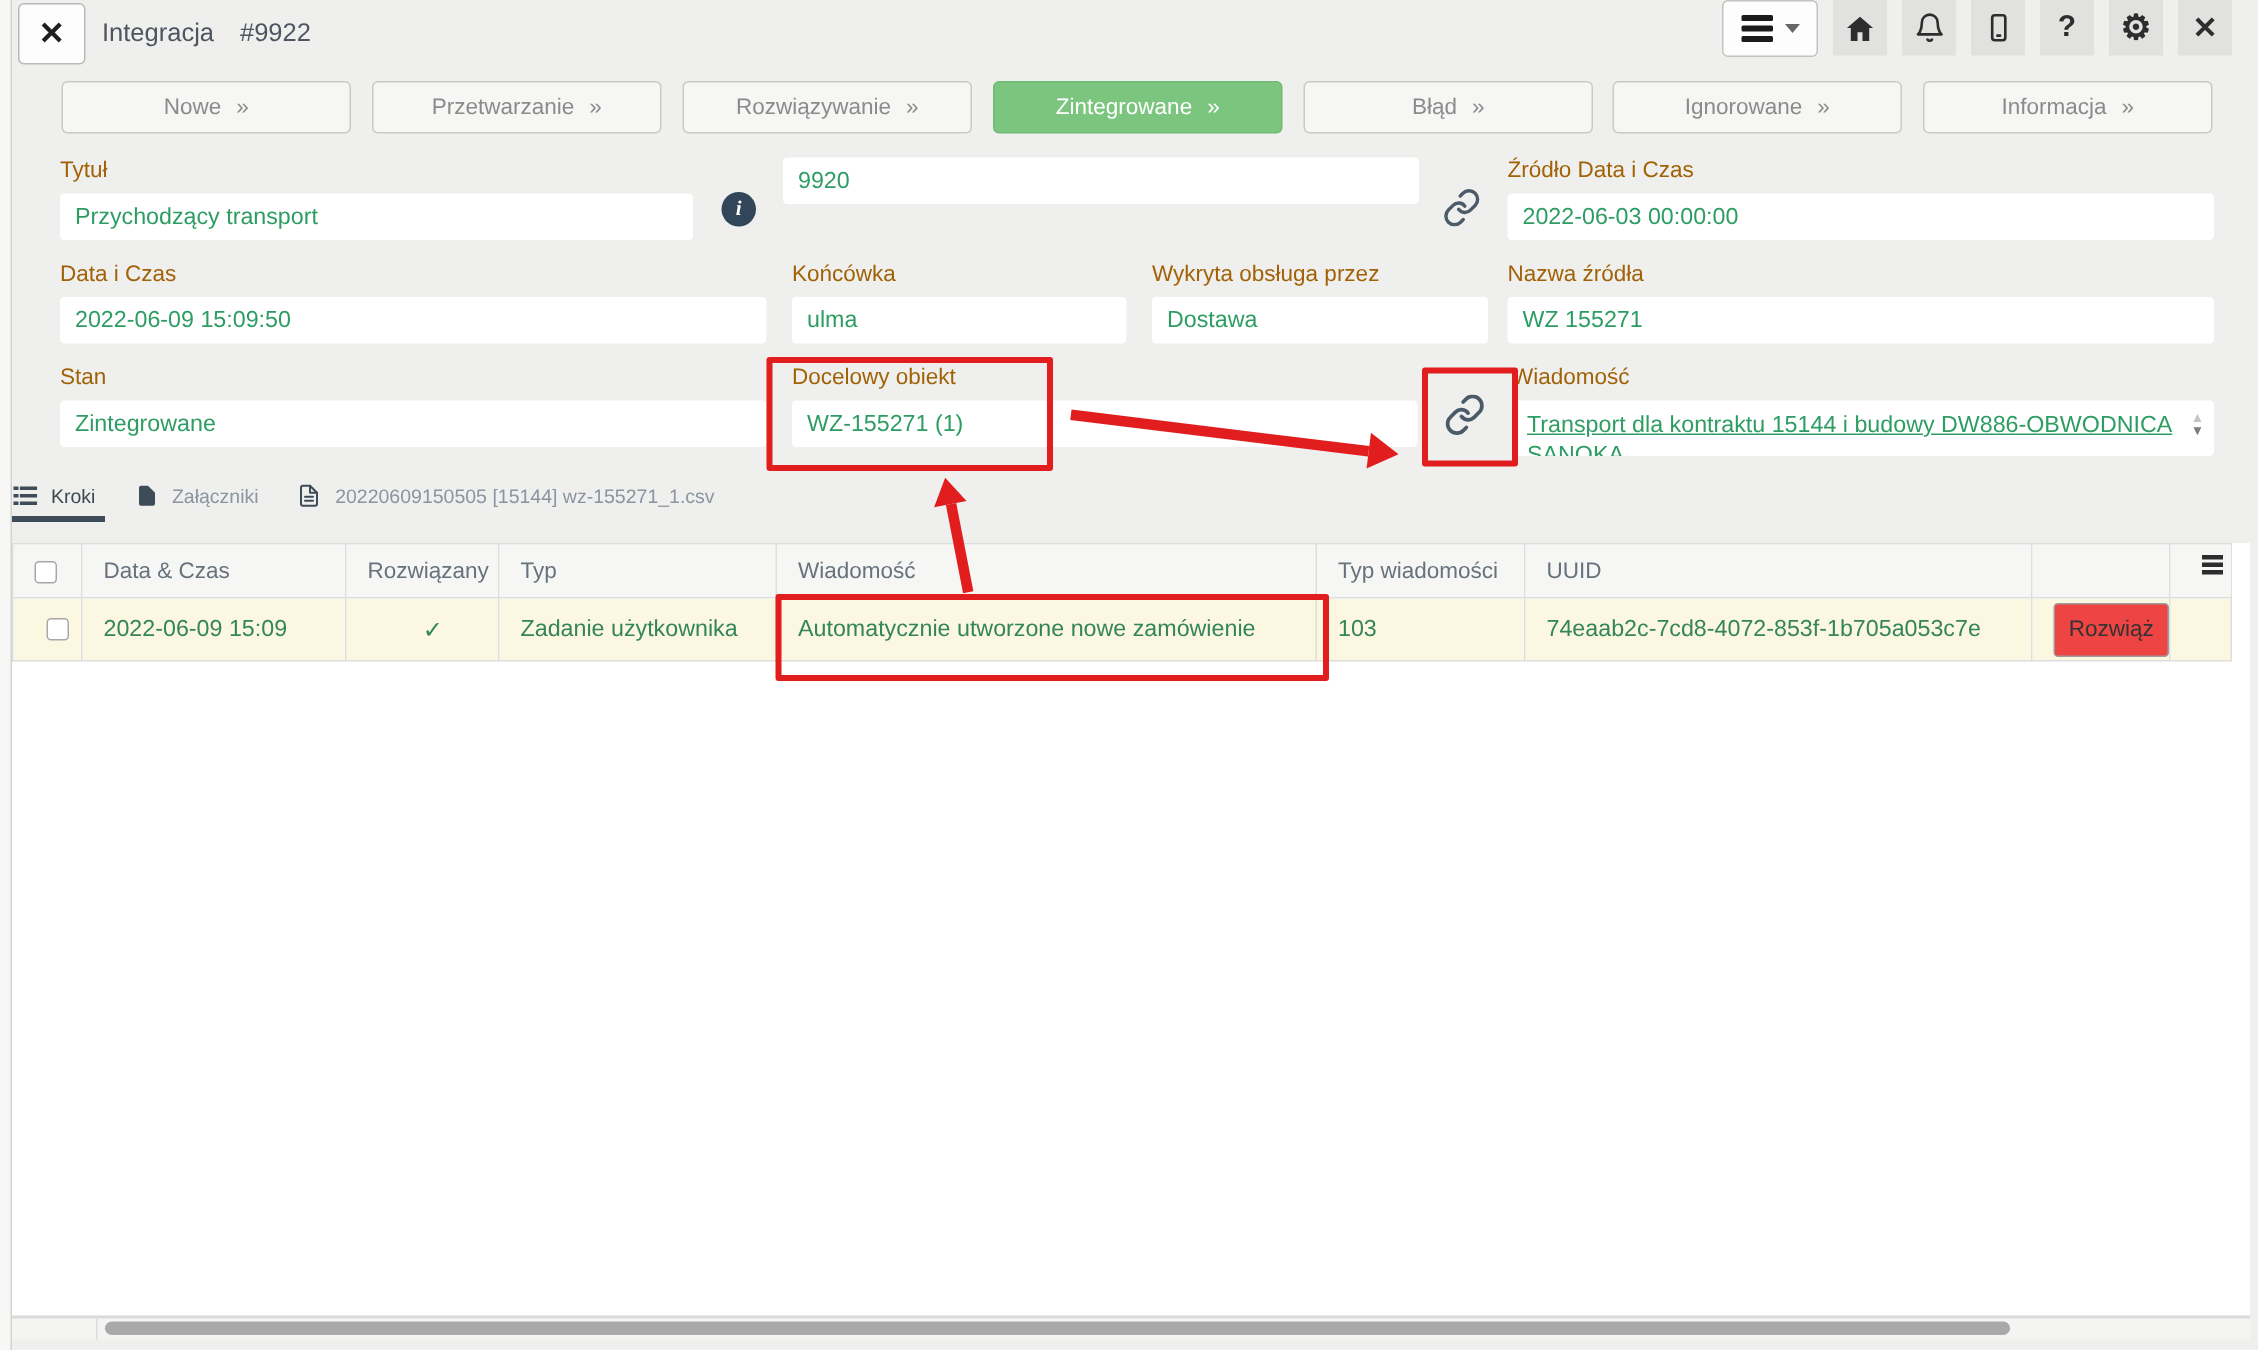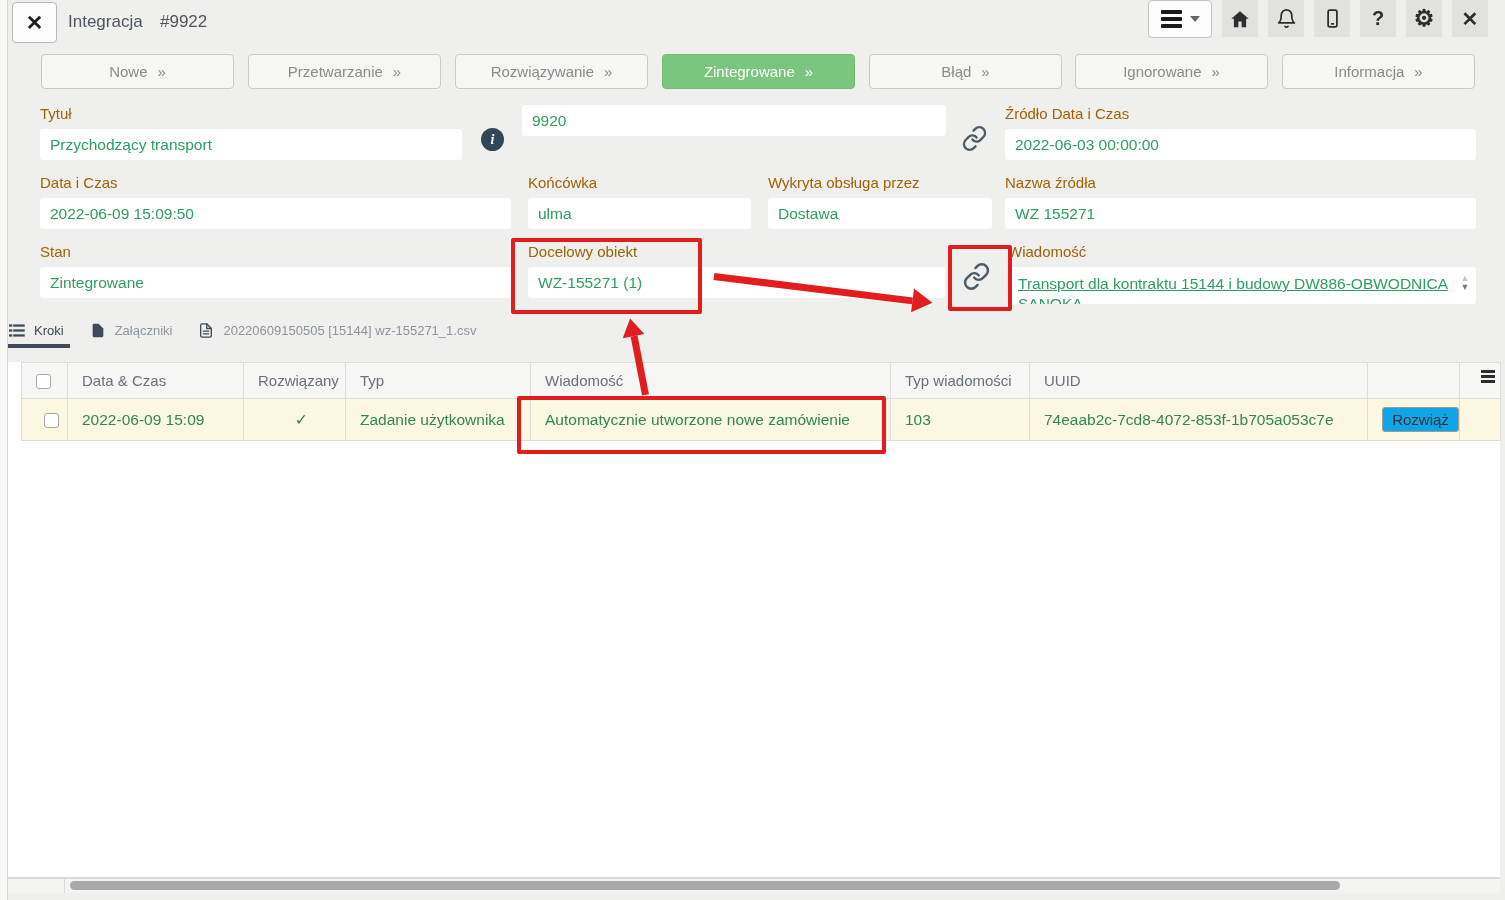--- a/index.html
+++ b/index.html
@@ -83,38 +83,38 @@
     color:#8b95a0; cursor:pointer; white-space:nowrap; }
   .tab.active { color:#3d4852; }
   .tab svg { display:block; }
   .tab-underline { position:absolute; left:8px; top:344px; width:62px; height:4px;
     background:#3e4b59; }
 
   
   .panel { position:absolute; left:8px; top:362px; width:1492px; height:516px;
     background:#fff; border-bottom:1px solid #d8d8d6; }
   table.steps { border-collapse:collapse; table-layout:fixed; width:1479px;
-    margin-left:13px; font-size:15.5px; }
+    font-size:15.5px; }
   table.steps th, table.steps td { border:1px solid #ddd; overflow:hidden;
     white-space:nowrap; }
   table.steps th { height:36px; background:#f6f6f5; color:#68727c;
     font-weight:normal; font-size:15px; text-align:left; padding:0 0 0 14px; }
   table.steps td { height:42px; background:#fbf7e1; padding:0 0 0 14px; color:#35855a; }
   th.c-sel, td.c-sel { padding:0; text-align:center; }
   td.c-res { padding:0; text-align:center; color:#2f2f2f; font-size:16px; }
   td.c-msg { color:#4f4f4f; }
   th.c-menu { position:relative; padding:0; }
   td.c-act { padding:0; text-align:center; }
   .checkbox { display:inline-block; width:15px; height:15px; background:#fff;
     border:1px solid #a8a8a8; border-radius:3px; vertical-align:middle; cursor:pointer; }
   .mini-bars { position:absolute; right:5px; top:5px; cursor:pointer; }
   .mini-bars span { display:block; width:14px; height:3px; background:#2d2d2d;
     margin:2px 0; }
-  .resolve-btn { height:25px; padding:0 9px; font-size:15px; color:#333;
-    background:#0ea5e9; border:1px solid #9c9c9c; border-radius:3px;
+  .resolve-btn { height:36px; padding:0 9px; font-size:15px; color:#333;
+    background:#ef4444; border:1px solid #9c9c9c; border-radius:3px;
     font-family:inherit; cursor:pointer; }
 
   
   .hscroll-track { position:absolute; left:8px; top:878px; width:1492px; height:15px;
     background:#f4f4f2; border-top:1px solid #dcdcda; }
   .hscroll-corner { position:absolute; left:8px; top:878px; width:57px; height:15px;
     background:#f4f4f2; border-right:1px solid #dcdcda; border-top:1px solid #dcdcda; }
   .hscroll-thumb { position:absolute; left:70px; top:881px; width:1270px; height:9px;
     background:#a9a9a9; border-radius:5px; cursor:pointer; }
 

